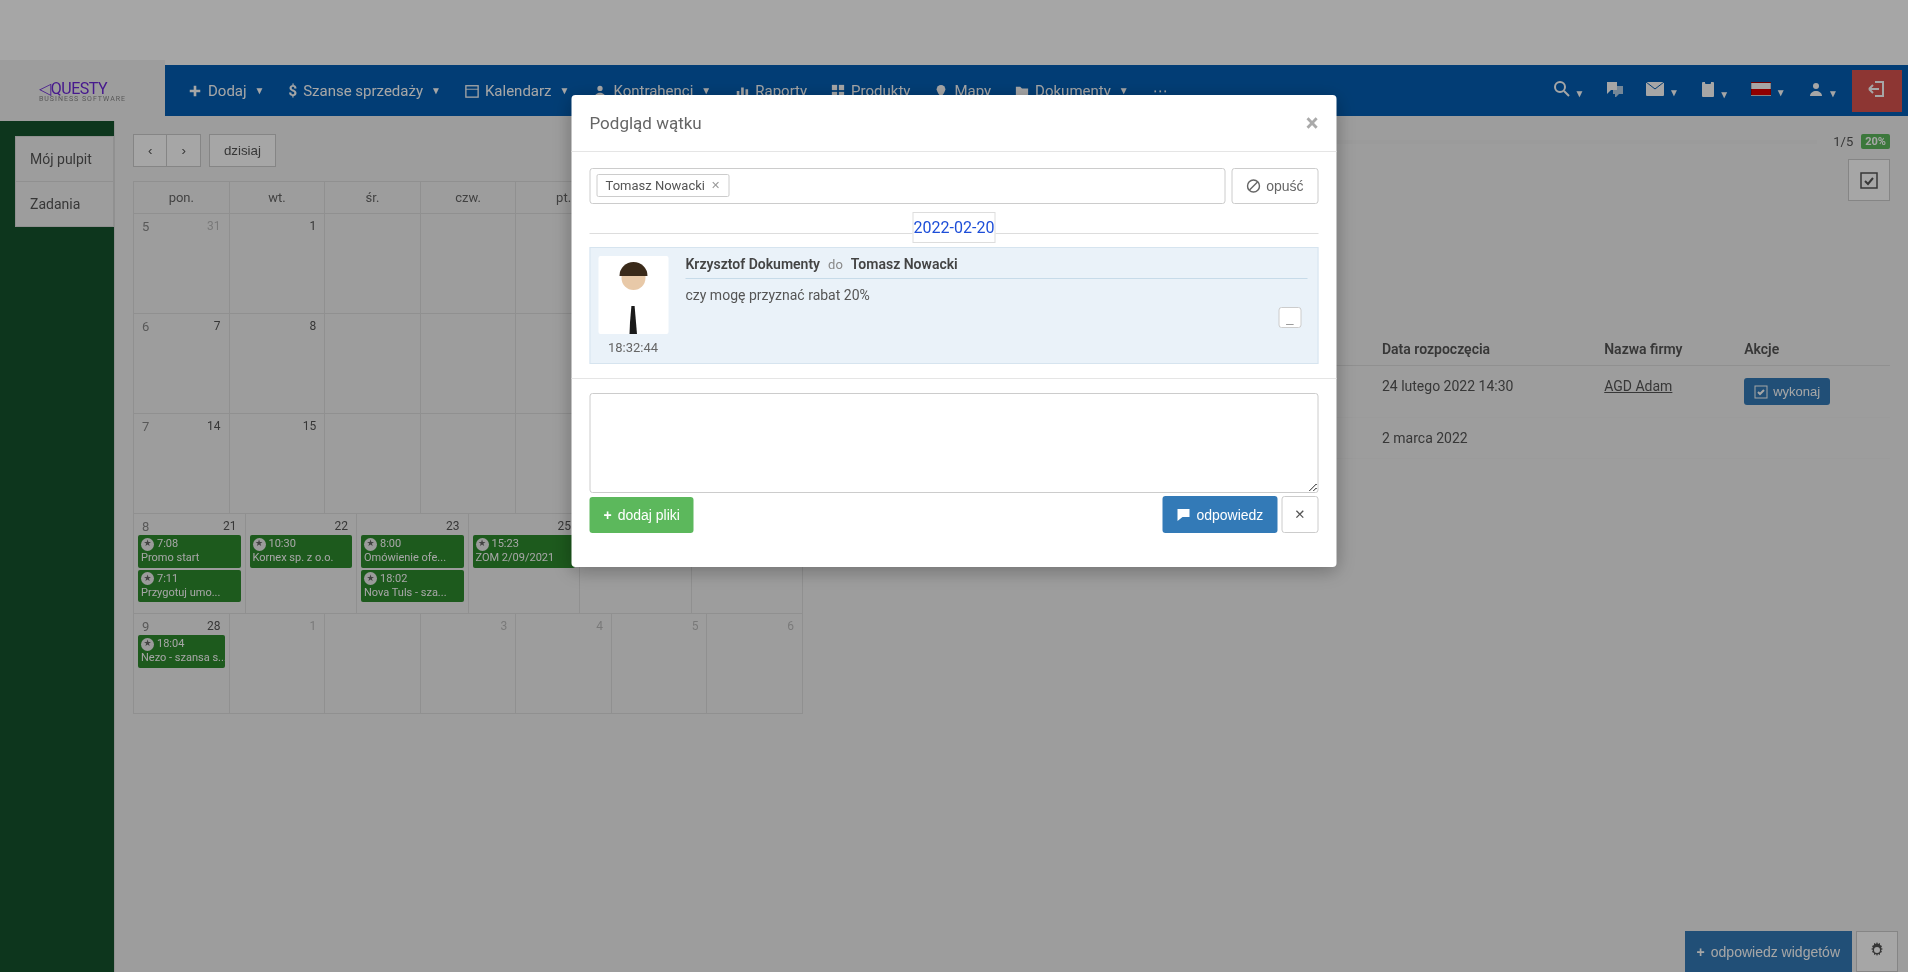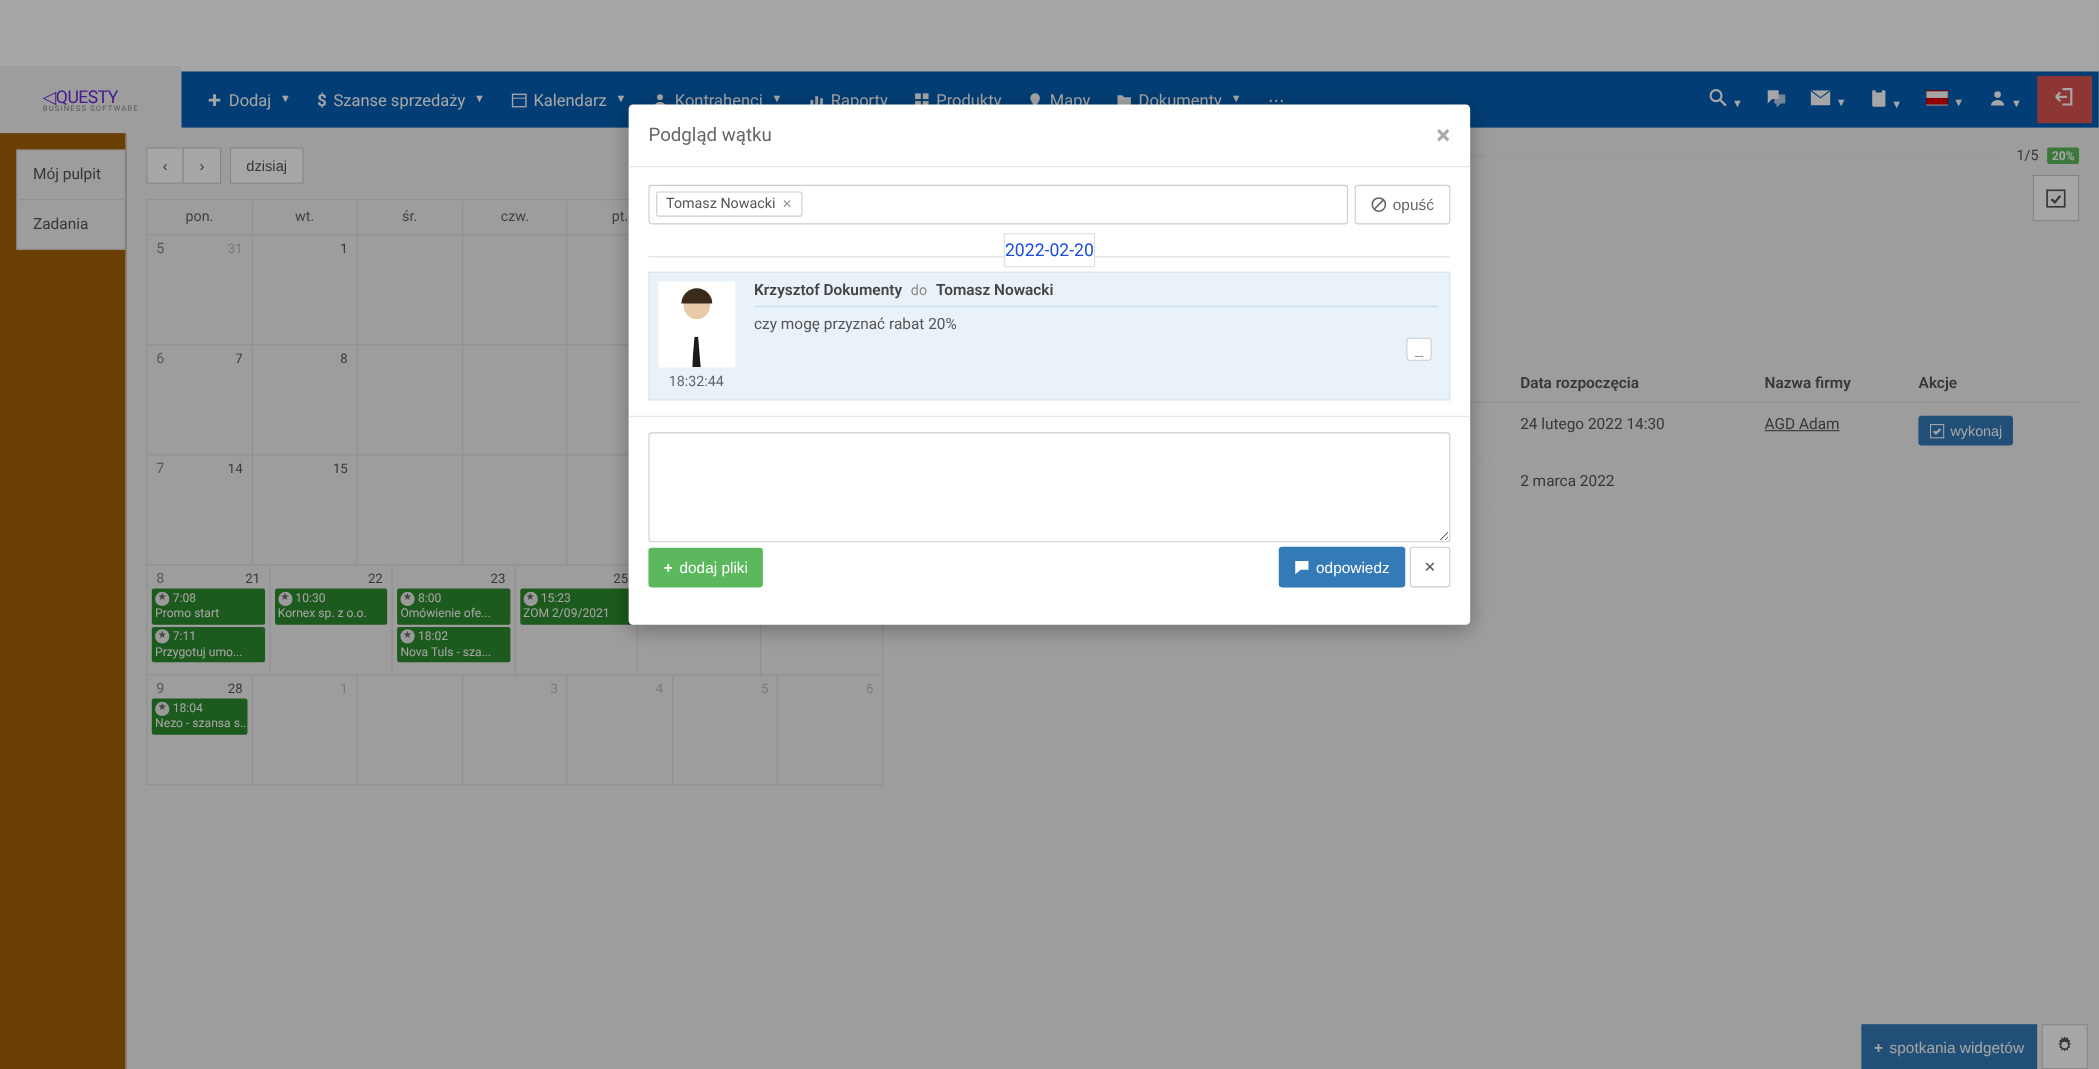--- a/index.html
+++ b/index.html
@@ -9,21 +9,21 @@
 .logo-area { width: 165px; height: 61px; background: #f2f2f2; display: flex; align-items: center; justify-content: center; position: absolute; left: 0; top: -5px; }
 .logo-text { color: #6d28d9; font-weight: 400; font-size: 16px; letter-spacing: -0.5px; }
 .logo-sub { color: #888; font-size: 7px; letter-spacing: 1px; margin-top: -3px; }
 .nav-left { display: flex; align-items: center; gap: 4px; margin-left: 178px; }
 .nav-item { color: #fff; padding: 8px 10px; cursor: pointer; display: flex; align-items: center; gap: 6px; font-size: 15px; }
 .nav-right { margin-left: auto; display: flex; align-items: center; gap: 6px; margin-right: 6px; }
 .nav-icon-btn { color: #fff; padding: 8px; cursor: pointer; font-size: 16px; }
 .logout-btn { background: #d9534f; color: #fff; padding: 10px 16px; cursor: pointer; font-size: 18px; }
 .caret { font-size: 10px; margin-left: 2px; }
 .content { display: flex; height: calc(972px - 65px - 51px); }
-.left-tabs { width: 115px; border-right: 1px solid #ddd; background: #a16207; padding-top: 20px; }
+.left-tabs { width: 115px; border-right: 1px solid #ddd; background: #14532d; padding-top: 20px; }
 .tab-vert { padding: 14px 14px; border: 1px solid #ddd; margin-left: 15px; margin-bottom: -1px; cursor: pointer; background: #f2f2f2; color: #555; }
 .main-col { flex: 1; padding: 18px; display: flex; gap: 20px; }
 .cal-panel { flex: 0 0 670px; }
 .cal-toolbar { display: flex; gap: 8px; margin-bottom: 14px; }
 .btn { border: 1px solid #ccc; background: #fff; padding: 8px 14px; cursor: pointer; color: #555; border-radius: 0; }
 .btn-group { display: flex; }
 .btn-group .btn:first-child { border-right: none; }
 .calendar { border: 1px solid #ddd; }
 .cal-header { display: flex; }
 .cal-header > div, .cal-row > div { flex: 1; border-right: 1px solid #ddd; }
@@ -433,21 +433,21 @@
           </tr>
         </tbody>
       </table>
     </div>
   </div>
 </div>
 
 <div class="bottom-bar">
   <button class="btn-lib">
       <span style="font-weight:bold">+</span>
-      <span>spotkania widgetów</span>
+      <span>odpowiedz widgetów</span>
     </button>
   <button class="btn-gear"><svg width="16" height="16" viewBox="0 0 16 16">
         <path d="M8 5a3 3 0 100 6 3 3 0 000-6zM8 0l1 2 2-1 0 2 2 1-1 2 2 1-2 1 1 2-2 1 0 2-2-1-1 2-1-2-2 1 0-2-2-1 1-2-2-1 2-1-1-2 2-1 0-2 2 1z" fill="#555"></path>
       </svg></button>
 </div>
 
 <div class="overlay"></div>
 <div class="modal">
   <div class="modal-header">
     <div class="modal-title">Podgląd wątku</div>

